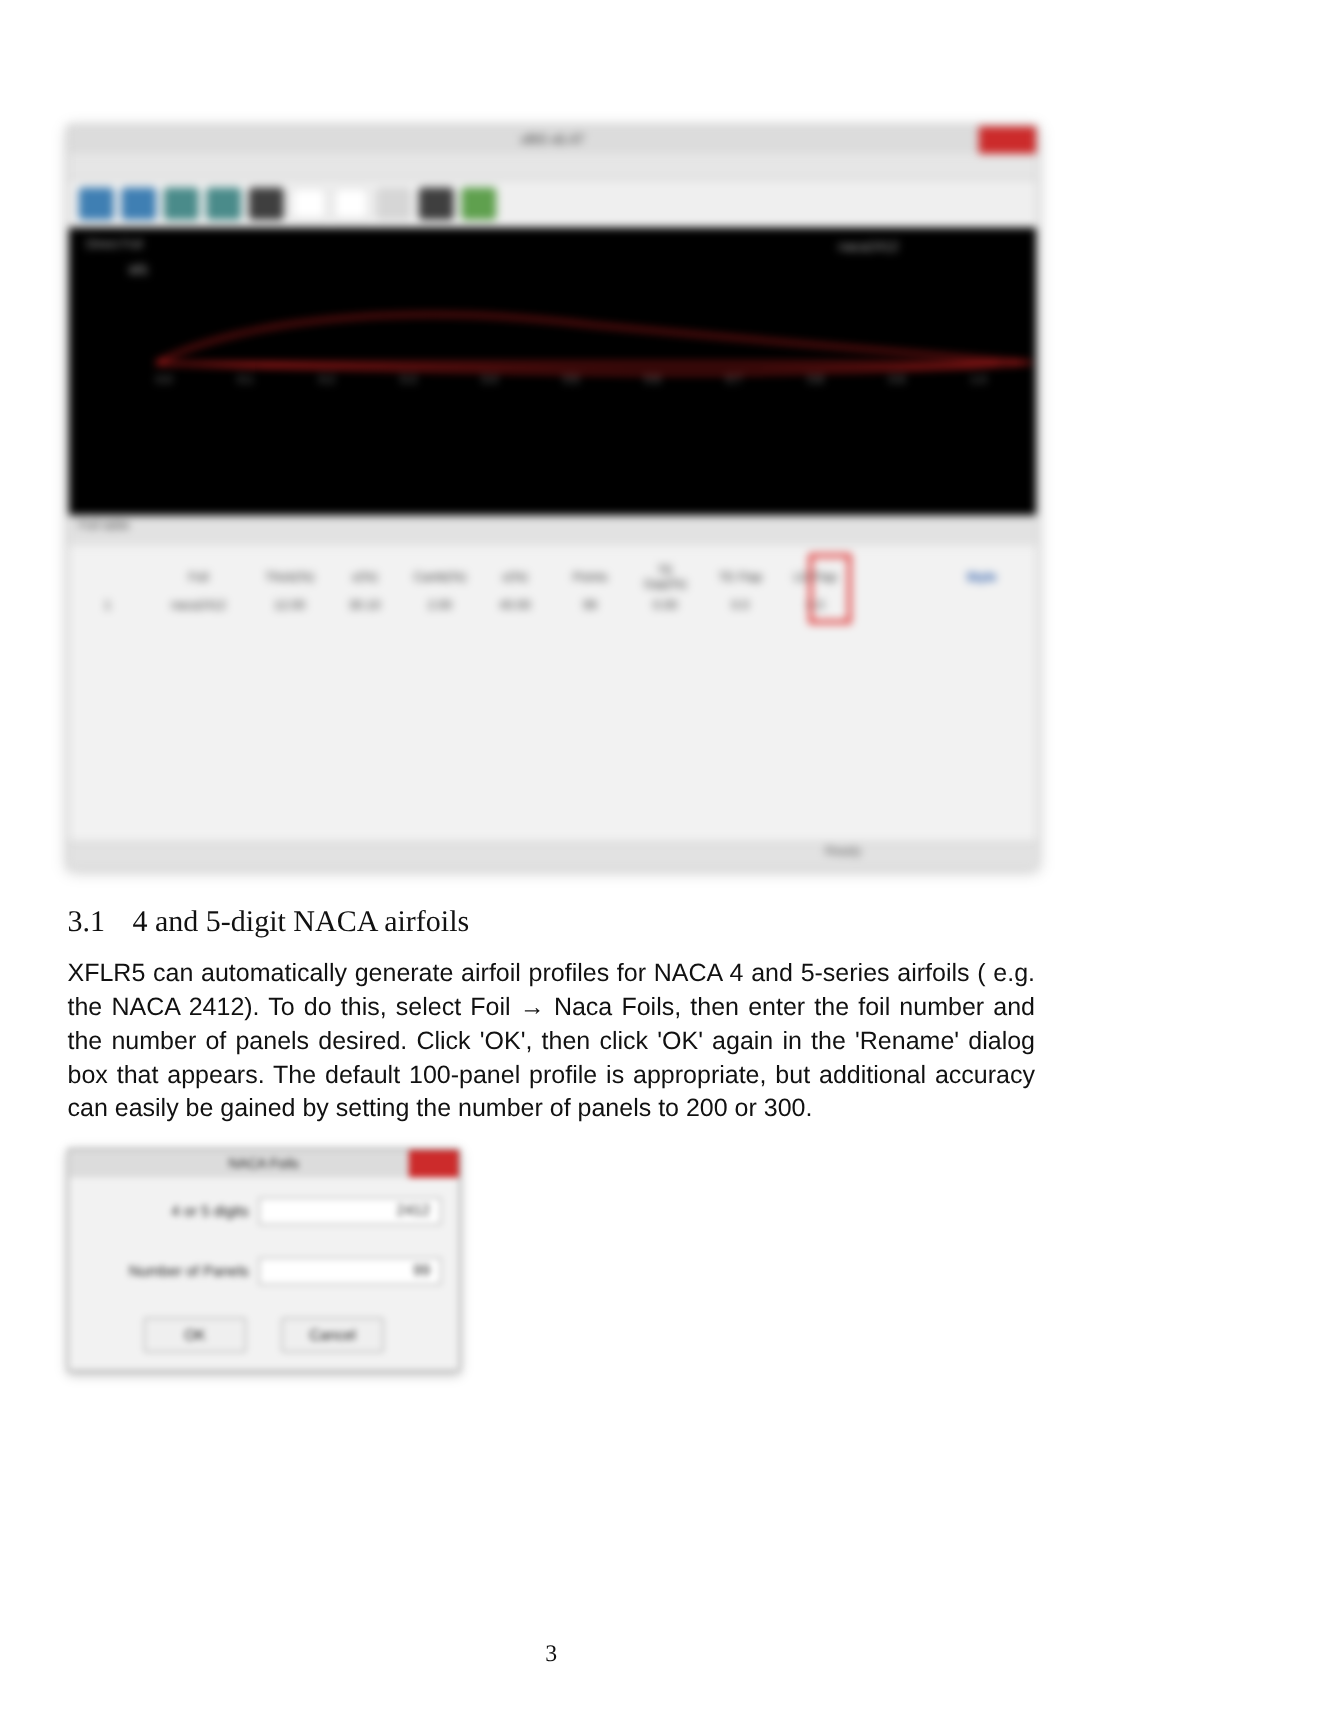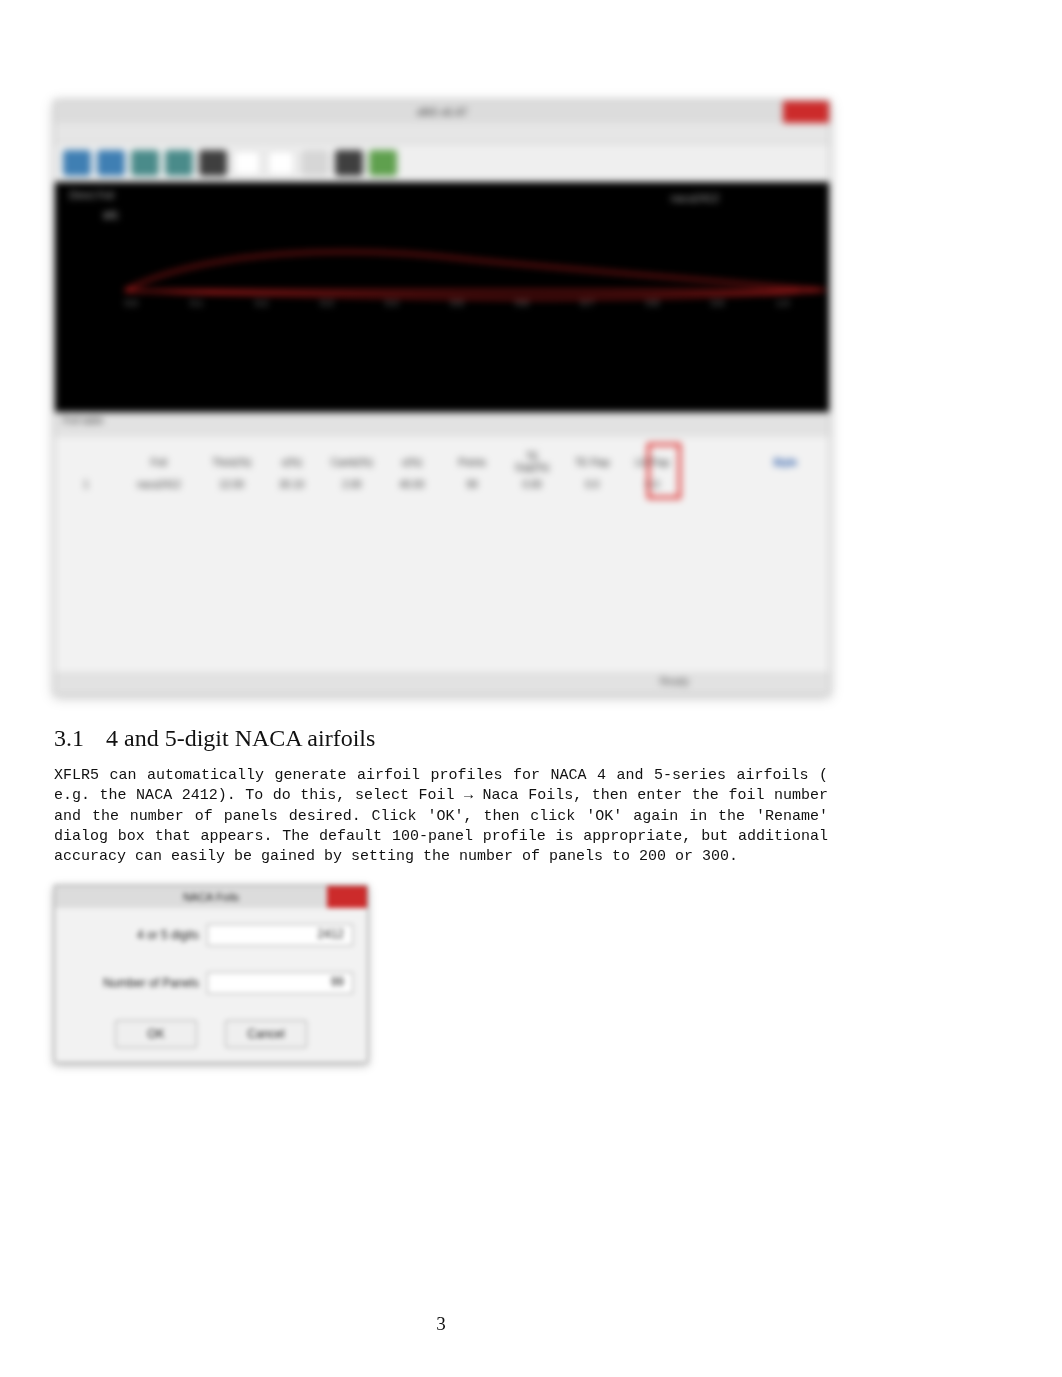--- a/index.html
+++ b/index.html
@@ -184,24 +184,24 @@
   }
 
   
   .section-heading {
     font-size: 24px;
     font-family: 'Times New Roman', Georgia, serif;
     margin: 28px 0 14px 0;
   }
   .section-heading .num { margin-right: 22px; }
   .body-text {
-    font-size: 15px;
+    font-size: 20px;
     line-height: 1.35;
     text-align: justify;
-    font-family: Liberation Mono, monospace;
+    font-family: Liberation Sans, sans-serif;
   }
 
   
   .dialog-window {
     width: 312px;
     margin-top: 18px;
     border: 1px solid #999;
     box-shadow: 0 2px 8px rgba(0,0,0,0.3);
     filter: blur(2.5px);
     -webkit-filter: blur(2.5px);

